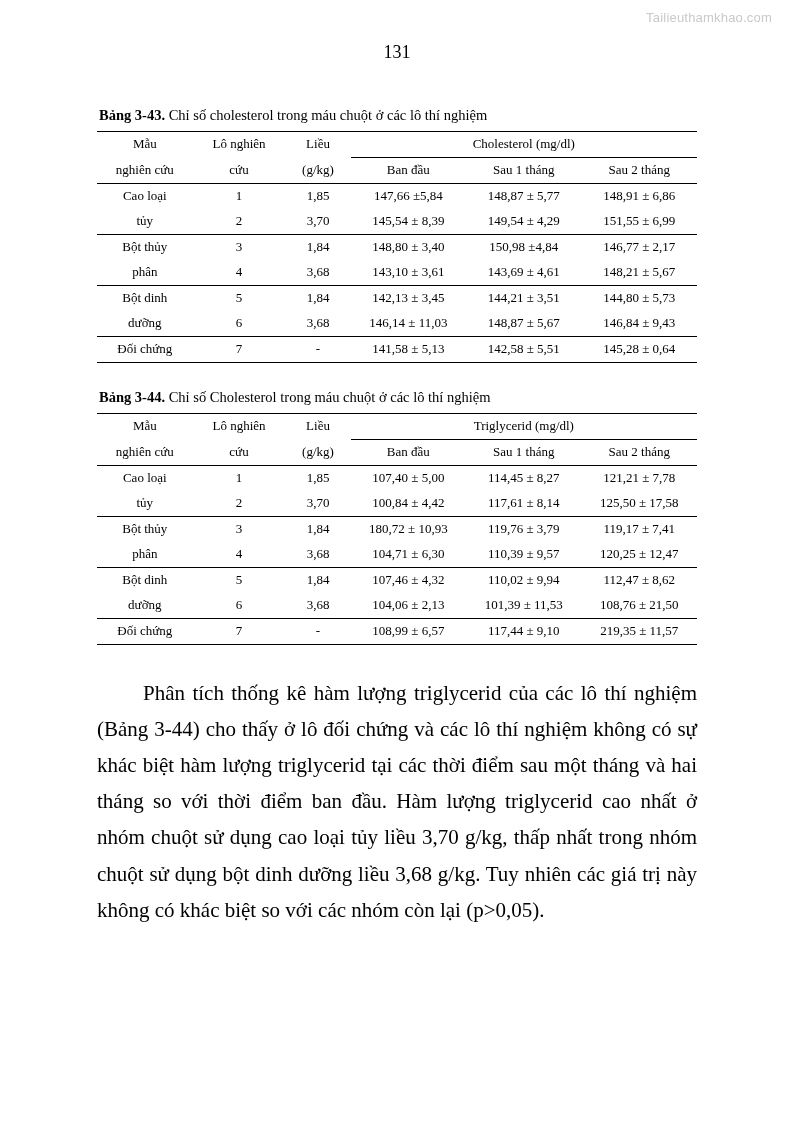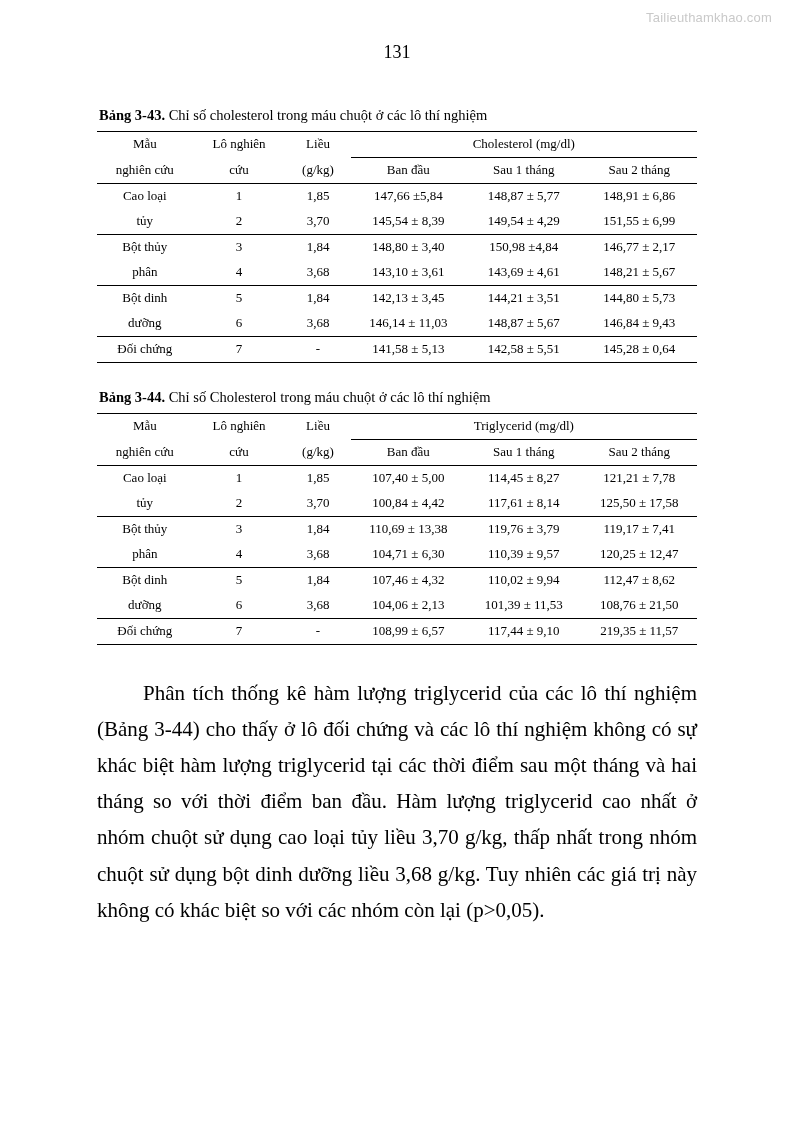--- a/index.html
+++ b/index.html
@@ -201,21 +201,21 @@
         <td>2</td>
         <td>3,70</td>
         <td>100,84 ± 4,42</td>
         <td>117,61 ± 8,14</td>
         <td>125,50 ± 17,58</td>
       </tr>
       <tr>
         <td class="left">Bột thủy</td>
         <td>3</td>
         <td>1,84</td>
-        <td>110,69 ± 13,38</td>
+        <td>180,72 ± 10,93</td>
         <td>119,76 ± 3,79</td>
         <td>119,17 ± 7,41</td>
       </tr>
       <tr class="rule-thin-bottom">
         <td class="left">phân</td>
         <td>4</td>
         <td>3,68</td>
         <td>104,71 ± 6,30</td>
         <td>110,39 ± 9,57</td>
         <td>120,25 ± 12,47</td>

